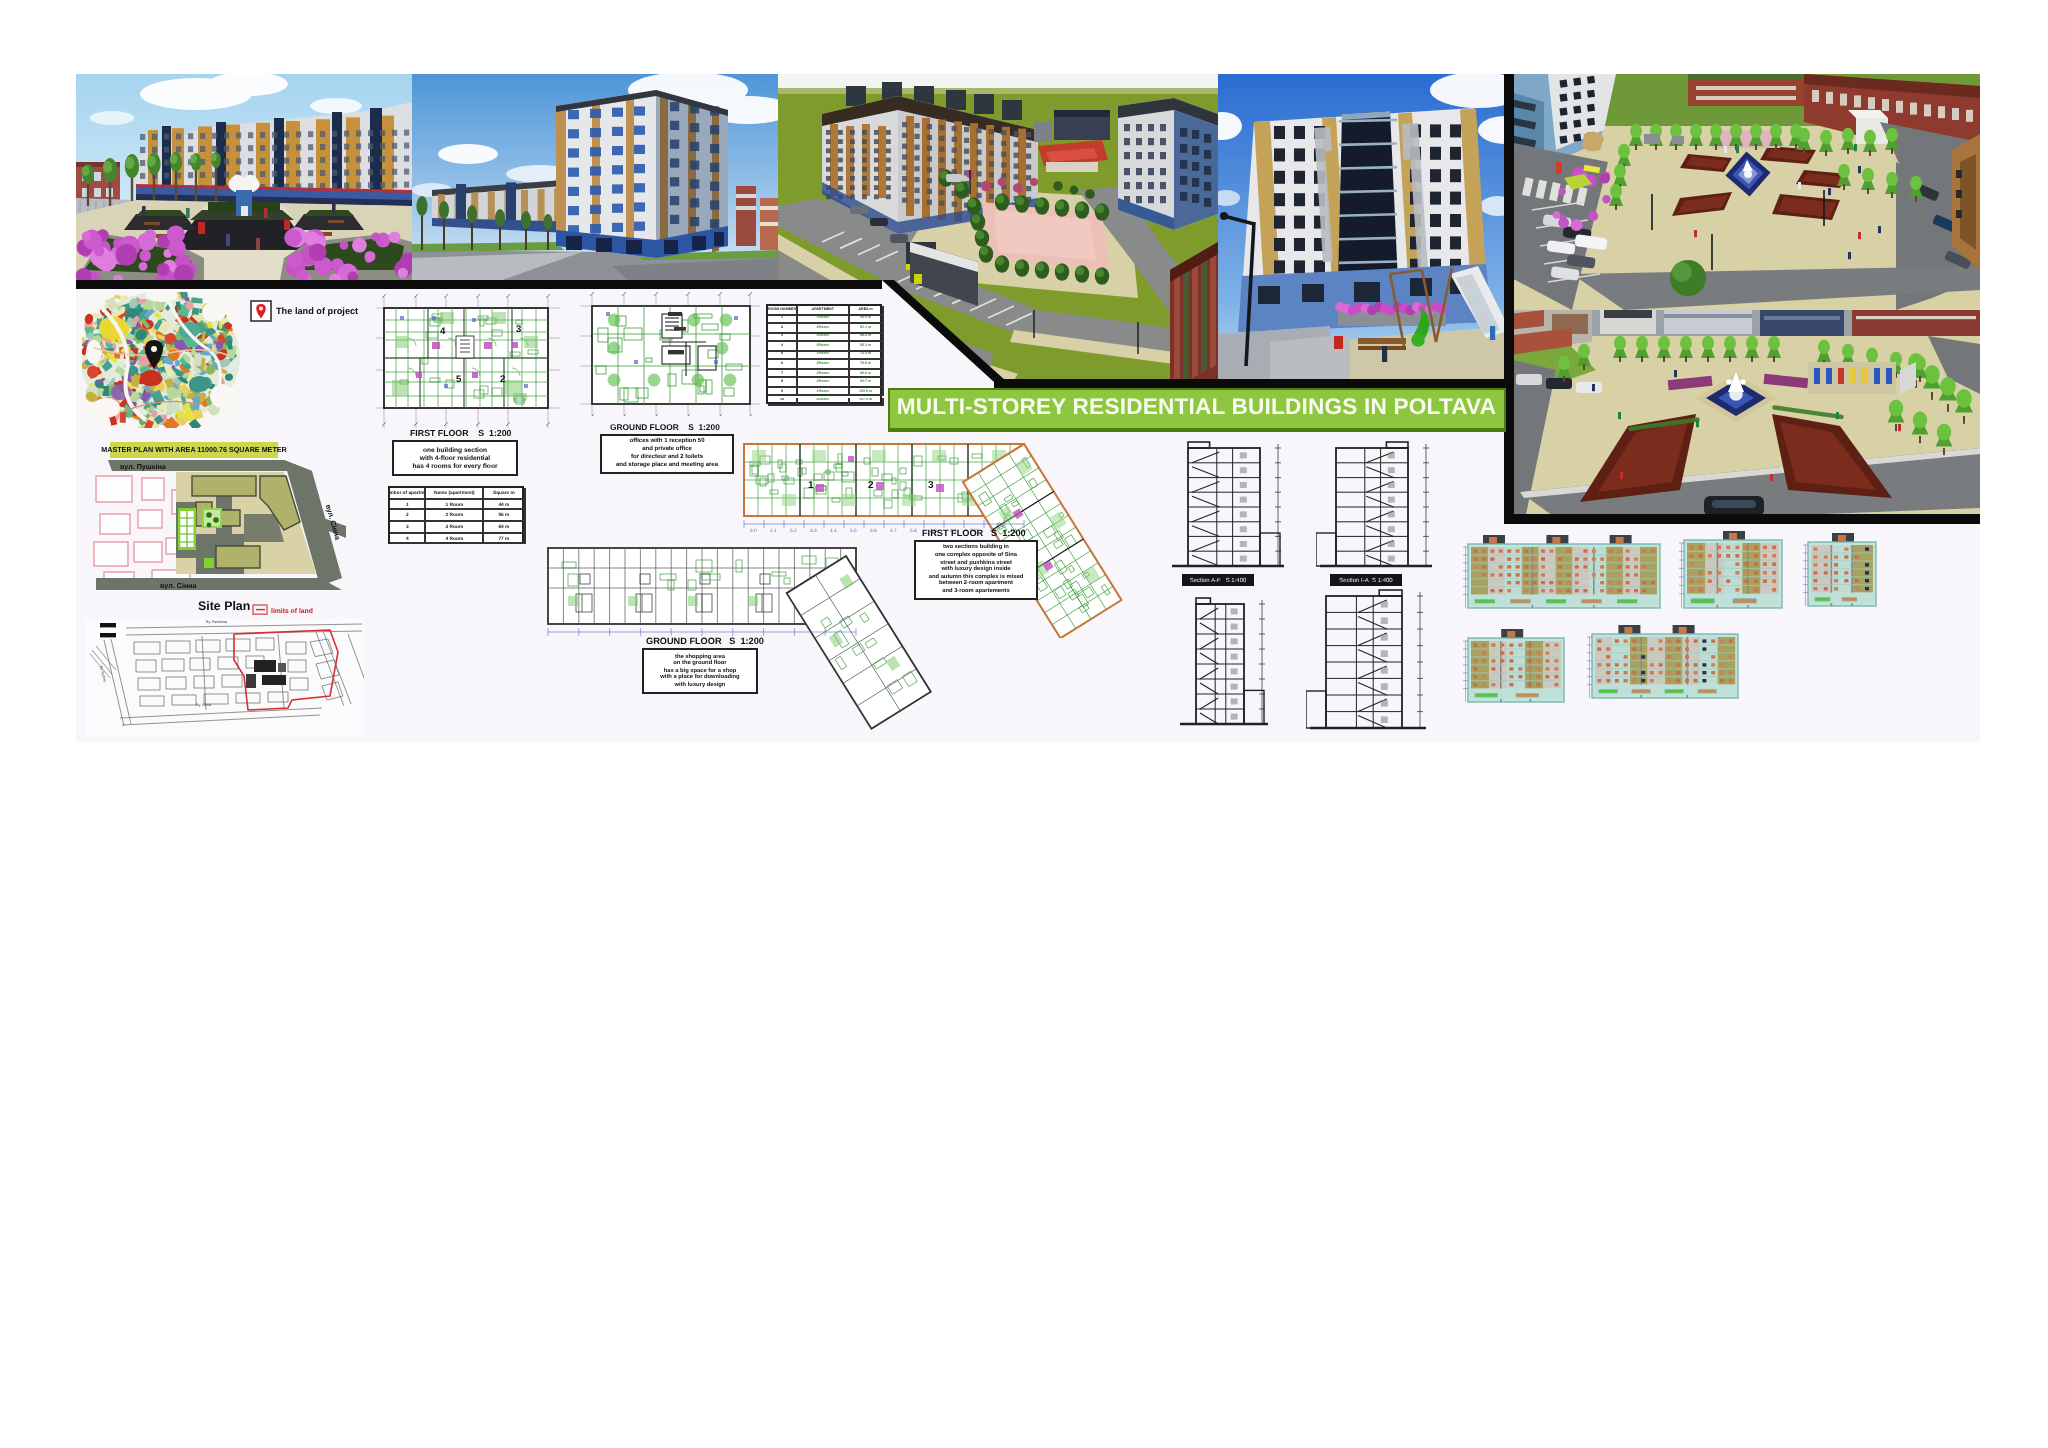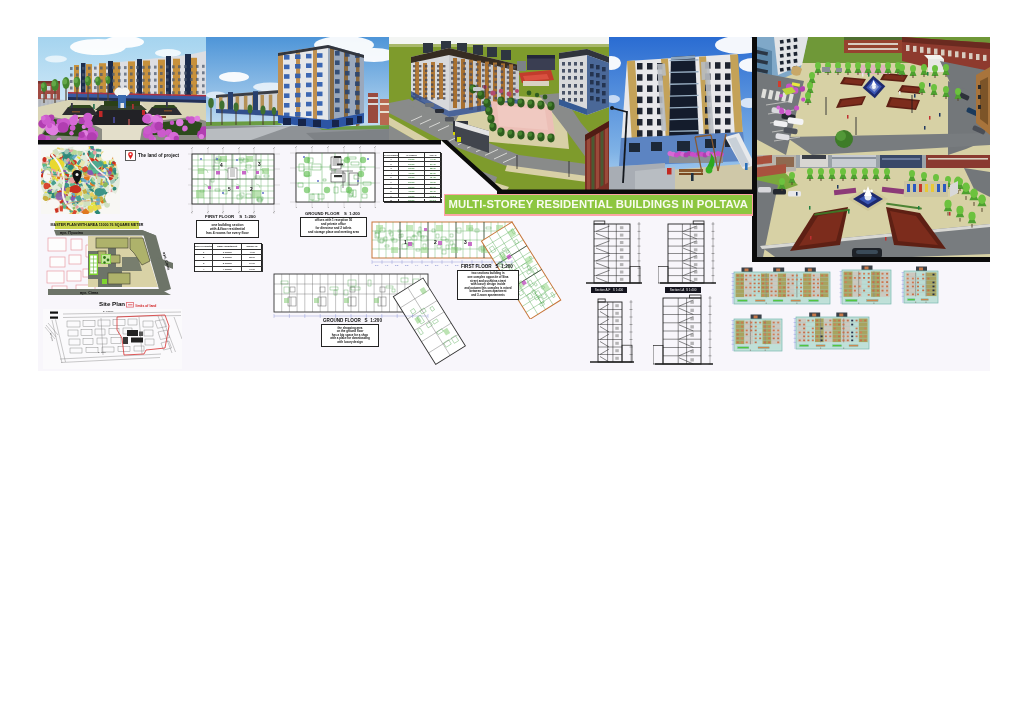--- a/index.html
+++ b/index.html
@@ -1268,21 +1268,21 @@
     </svg>
     <svg style="position:absolute;left:38px;top:37px" width="952" height="230" viewBox="0 0 952 230" pointer-events="none">
       <g fill="#0b0b0b">
         <rect x="0" y="103" width="403" height="4.5"></rect>
         <polygon points="403,103 409,103 465,153.5 459,154"></polygon>
         <rect x="459" y="152.5" width="259" height="4.5"></rect>
         <rect x="714" y="0" width="5" height="225"></rect>
         <rect x="714" y="220" width="238" height="5"></rect>
       </g>
     </svg>
-    <div style="position:absolute;left:444px;top:193.5px;width:309px;height:22px;background:#fca5a5;">
+    <div style="position:absolute;left:444px;top:193.5px;width:309px;height:22px;background:#4d7c0f;">
       <div style="position:absolute;left:1px;top:1px;right:1.5px;bottom:1.5px;background:#8dc63f;display:flex;align-items:center;justify-content:center;">
         <span style="font-family:'Liberation Sans',sans-serif;font-weight:bold;color:#f8fbee;font-size:11.3px;letter-spacing:0.1px;white-space:nowrap;">MULTI-STOREY RESIDENTIAL BUILDINGS IN POLTAVA</span>
       </div>
     </div>
     <svg style="position:absolute;left:41px;top:146px" width="79" height="68" viewBox="0 0 79 68">
       <rect width="79" height="68" fill="#f8f7f4"></rect>
       <ellipse cx="39" cy="33" rx="40" ry="33" fill="#e3ebdd"></ellipse>
       <ellipse cx="33.6" cy="35.5" rx="1.1" ry="1.3" fill="#e8e8b0" transform="rotate(80 33.6 35.5)"></ellipse>
       <rect x="33.4" y="34.3" width="5.4" height="3.3" fill="#e8d060" transform="rotate(10 33.4 34.3)"></rect>
       <ellipse cx="51.7" cy="41.4" rx="3.3" ry="1.7" fill="#e8a0a0" transform="rotate(137 51.7 41.4)"></ellipse>

